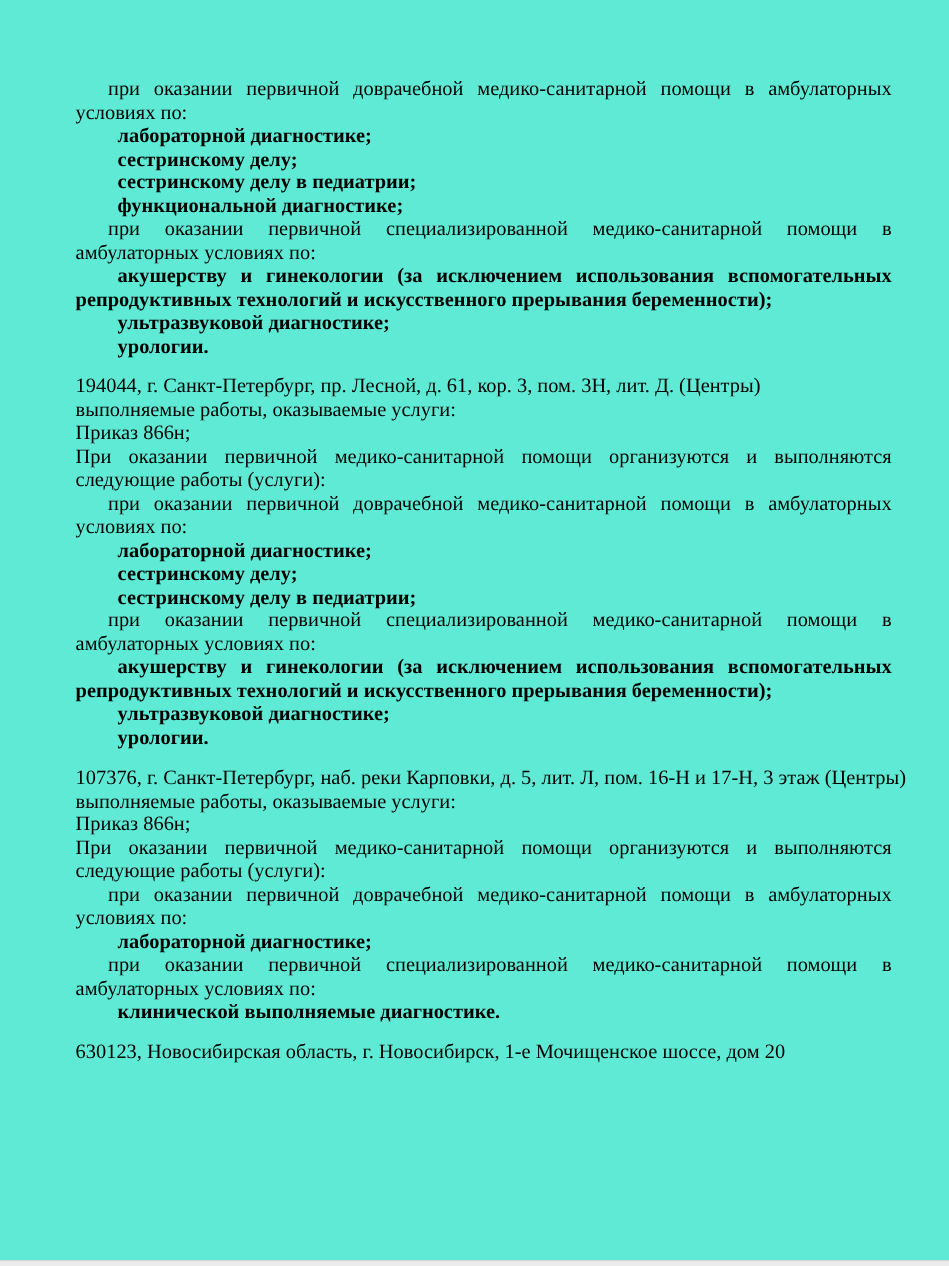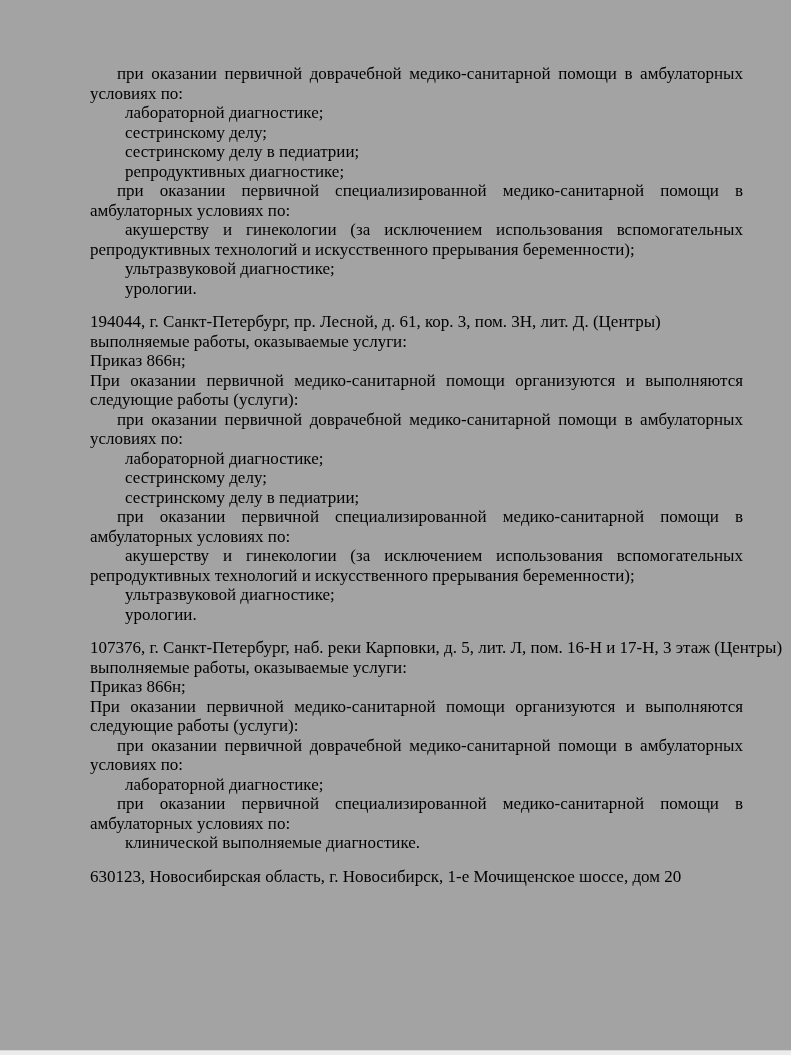--- a/index.html
+++ b/index.html
@@ -12,34 +12,33 @@
     height: 1055px;
     background: #ffffff;
     position: relative;
     overflow: hidden;
     font-family: "Liberation Serif", "DejaVu Serif", serif;
     color: #000000;
   }
   .page {
     position: absolute;
     inset: 0;
-    background: #a3a3a3;
-    padding-left: 27px;
+    background: #5eead4;
   }
   .content {
     padding: 64px 48px 0 63px;
     font-size: 17px;
     line-height: 19.5px;
     text-align: justify;
   }
   .block { margin: 0; }
   .block + .block { margin-top: 14px; }
   p { margin: 0; padding: 0; }
   p.hang  { text-indent: 27px; }
-  p.item  { text-indent: 35px; }
+  p.item  { text-indent: 35px; font-weight: bold; }
   p.plain { text-indent: 0; }
   p.address { text-indent: 0; text-align: left; white-space: nowrap; }
   .bottom-bar {
     position: absolute;
     left: 0;
     right: 0;
     bottom: 0;
     height: 4px;
     background: #ececec;
     border-top: 1px solid #d7d7d7;
@@ -49,21 +48,21 @@
 <body>
 
 <div class="page">
   <div class="content">
 
   <section class="block">
         <p class="hang">при оказании первичной доврачебной медико-санитарной помощи в амбулаторных условиях по:</p>
         <p class="item">лабораторной диагностике;</p>
         <p class="item">сестринскому делу;</p>
         <p class="item">сестринскому делу в педиатрии;</p>
-        <p class="item">репродуктивных диагностике;</p>
+        <p class="item">функциональной диагностике;</p>
         <p class="hang">при оказании первичной специализированной медико-санитарной помощи в амбулаторных условиях по:</p>
         <p class="item">акушерству и гинекологии (за исключением использования вспомогательных репродуктивных технологий и искусственного прерывания беременности);</p>
         <p class="item">ультразвуковой диагностике;</p>
         <p class="item">урологии.</p>
       </section>
       <section class="block">
         <p class="address">194044, г. Санкт-Петербург, пр. Лесной, д. 61, кор. 3, пом. 3Н, лит. Д. (Центры)</p>
         <p class="plain">выполняемые работы, оказываемые услуги:</p>
         <p class="plain">Приказ 866н;</p>
         <p class="plain">При оказании первичной медико-санитарной помощи организуются и выполняются следующие работы (услуги):</p>

